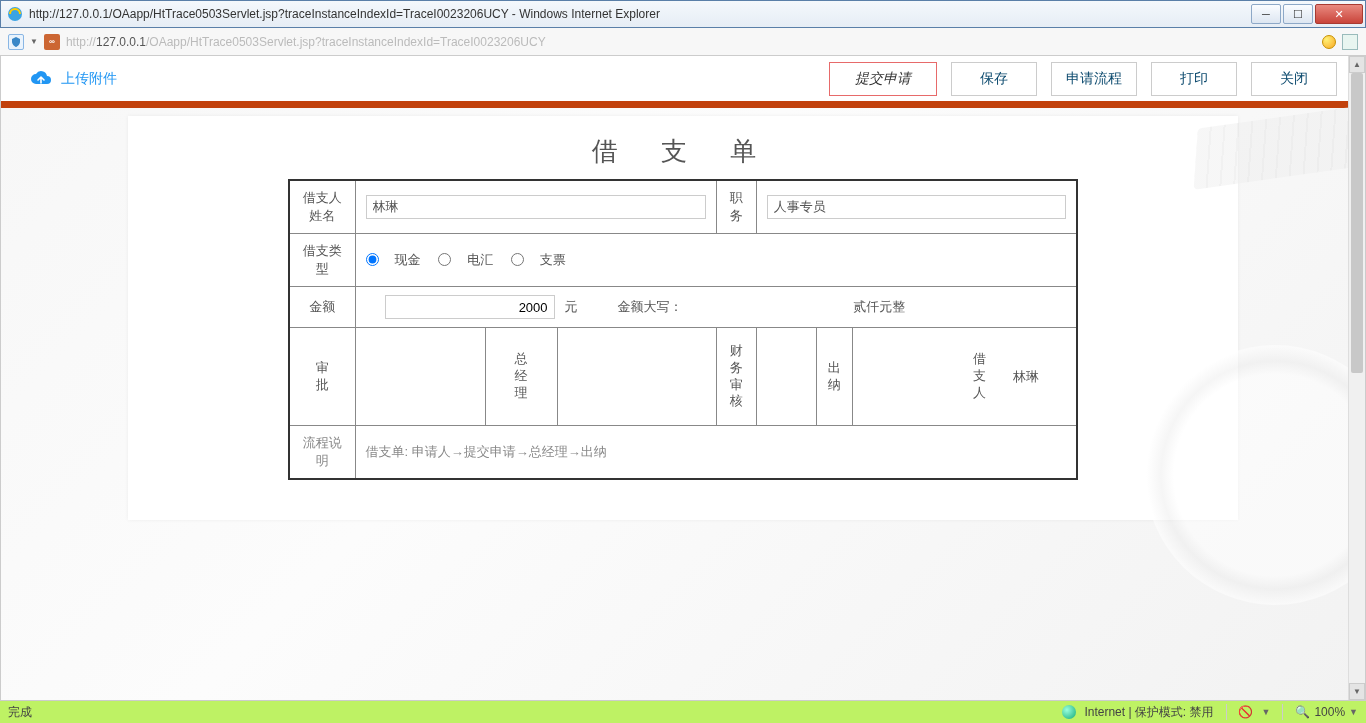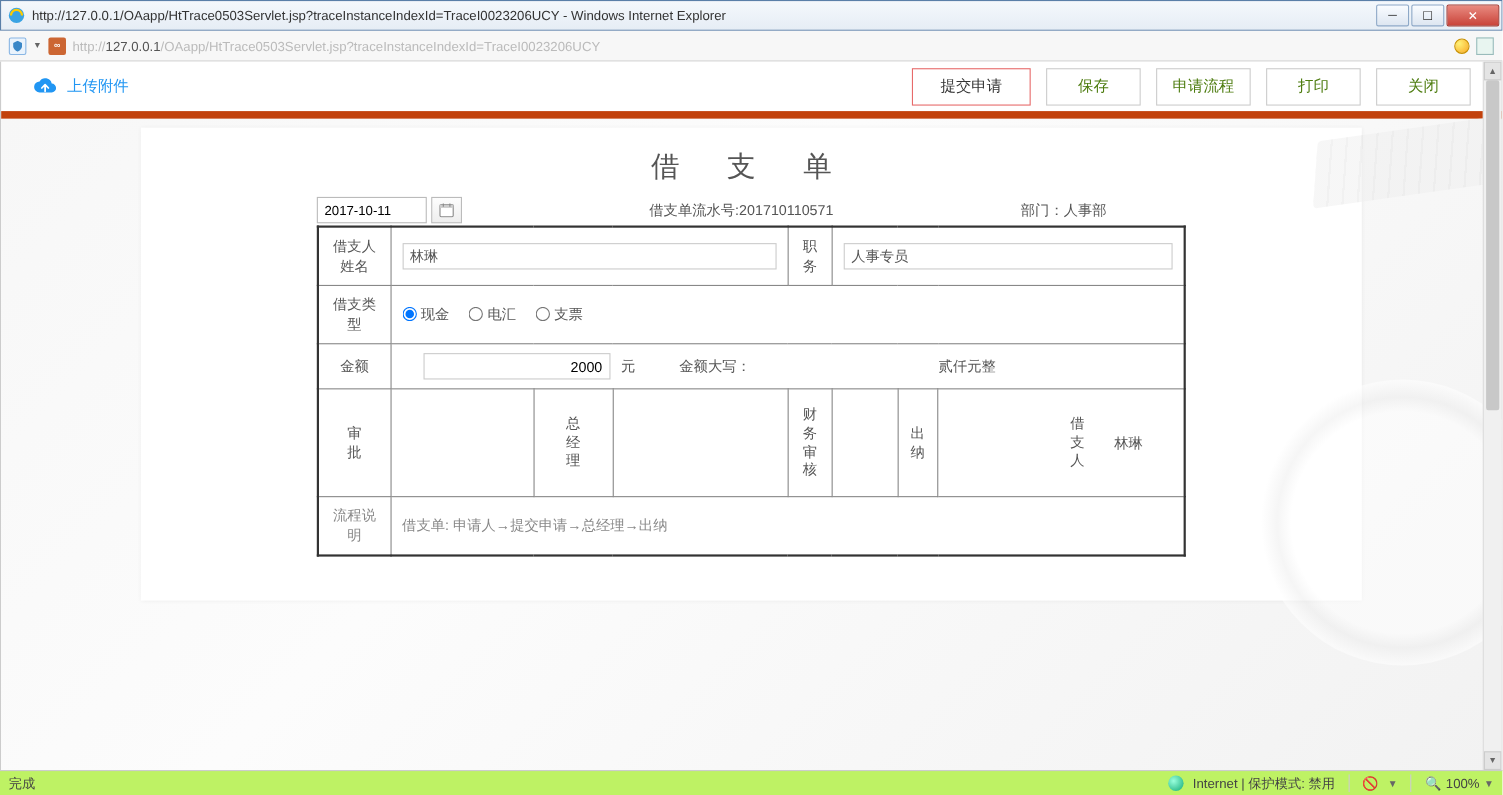--- a/index.html
+++ b/index.html
@@ -61,25 +61,25 @@
       align-items: center;
       padding: 0 28px;
     }
     .upload-link { display:flex;align-items:center;gap:8px;color:#2196f3;font-size:14px;cursor:pointer; }
     .cloud-icon { width:24px;height:18px; }
     .toolbar-spacer { flex:1; }
     .tb-btn {
       min-width: 86px; height: 34px;
       border: 1px solid #ccc;
       background:#fff;
-      color:#4d7c0f; font-size:14px;
+      color:#0c4a6e; font-size:14px;
       display:flex;align-items:center;justify-content:center;
       margin-left:14px; cursor:pointer;
     }
-    .tb-btn.primary { border-color:#e76a6a; color:#333; min-width:108px; }
+    .tb-btn.primary { border-color:#e76a6a; color:#333; min-width:108px;font-style:italic; }
     .page-bg {
       background: linear-gradient(135deg,#f7f7f7 0%,#fcfcfc 40%,#f2f2f2 100%);
       height: calc(100% - 52px);
       position:relative;
       padding-top: 8px;
     }
     .form-card {
       width: 1110px;
       margin: 0 auto;
       background:#fff;
@@ -107,21 +107,21 @@
       border: 2px solid #333;
     }
     .form-table td {
       border: 1px solid #888;
       padding: 8px 10px;
       font-size:13px; color:#555;
       vertical-align: middle;
     }
     .form-table td.lbl { width:115px; text-align:center; background:#fff; }
     .txt-input { width:100%; height:24px; border:1px solid #ccc; padding:0 6px; font-size:13px; color:#555; }
-    .radio-row label { margin-right:14px; display:inline-flex;align-items:center;gap:4px; color:#555;}
+    .radio-row label { margin-right:14px; display:inline-flex;align-items:center;gap:16px; color:#555;}
     .amt-input { width:170px; text-align:right; height:24px; border:1px solid #ccc; padding:0 6px;font-size:13px;}
     .amt-cell { display:flex;align-items:center;gap:10px;padding-left:19px; }
     .amt-cn { flex:1; text-align:center; }
     .approval-row td { height:98px; }
     .vtext { display:flex;flex-direction:column;align-items:center;justify-content:center;line-height:1.3;font-size:13px;color:#555; }
     .note-row td { color:#888; }
     
     .status-bar {
       height:23px; border-top:1px solid #ccc; background:#bef264;
       display:flex;align-items:center;padding:0 8px;font-size:12px;color:#444;gap:8px;
@@ -189,37 +189,20 @@
     <div class="tb-btn">关闭</div>
   </div>
 
   <div class="page-bg">
     <div class="bg-kb"></div>
     <div class="bg-deco"></div>
 
     <div class="form-card">
       <div class="form-title">借 支 单</div>
 
-      <div class="meta-row">
-        <input class="date-input" value="2017-10-11" style="">
-        <div class="cal-btn">
-          <svg width="14" height="14" viewBox="0 0 14 14">
-              <rect x="1" y="2" width="12" height="11" rx="1" fill="#fff" stroke="#888"></rect>
-              <rect x="1" y="2" width="12" height="3" fill="#ccc"></rect>
-              <line x1="4" y1="1" x2="4" y2="4" stroke="#888"></line>
-              <line x1="10" y1="1" x2="10" y2="4" stroke="#888"></line>
-            </svg>
-        </div>
-        <div class="meta-serial">
-          <span>借支单流水号:</span><span>201710110571</span>
-        </div>
-        <div class="meta-dept">
-          <span>部门：</span><span>人事部</span>
-        </div>
-      </div>
 
       <table class="form-table">
         <tbody>
             <tr>
           <td class="lbl">借支人姓名</td>
           <td colspan="3">
             <input class="txt-input" style="width: 340px;" value="林琳">
           </td>
           <td class="lbl" style="width:50px">职务</td>
           <td colspan="3">

